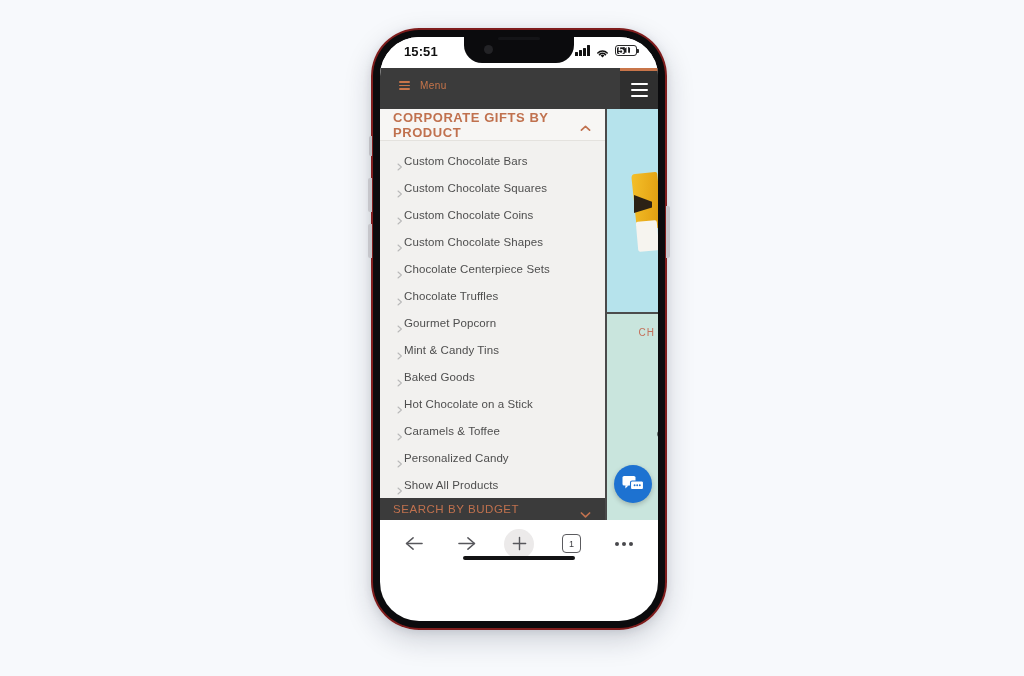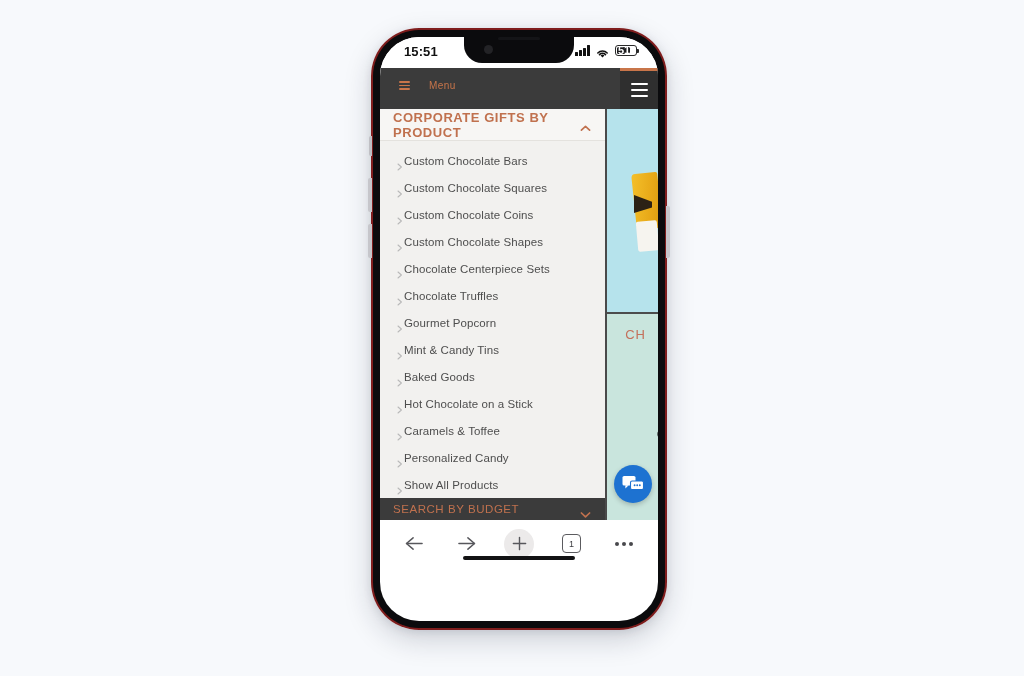--- a/index.html
+++ b/index.html
@@ -241,21 +241,21 @@
     position: relative;
     height: 41px;
     background: #3b3b3b;
   }
   .site-header .menu-link {
     position: absolute;
     left: 19px;
     top: 12px;
     display: flex;
     align-items: center;
-    gap: 19px;
+    gap: 10px;
   }
   .mini-burger {
     display: flex;
     flex-direction: column;
     gap: 2px;
     width: 11px;
   }
   .mini-burger span {
     display: block;
     height: 1.8px;
@@ -352,23 +352,23 @@
   }
   .page-section {
     position: absolute;
     left: 0; right: 0;
     top: 205px;
     bottom: 0;
     background: #c9e5dd;
   }
   .sec-eyebrow {
     position: absolute;
-    right: 12px;
+    right: 3px;
     top: 13px;
-    font-size: 13px;
+    font-size: 10px;
     letter-spacing: 1px;
     color: #c4705a;
     white-space: nowrap;
   }
   .sec-copy {
     position: absolute;
     right: -32px;
     top: 110px;
     width: 80px;
     font-size: 11.5px;

